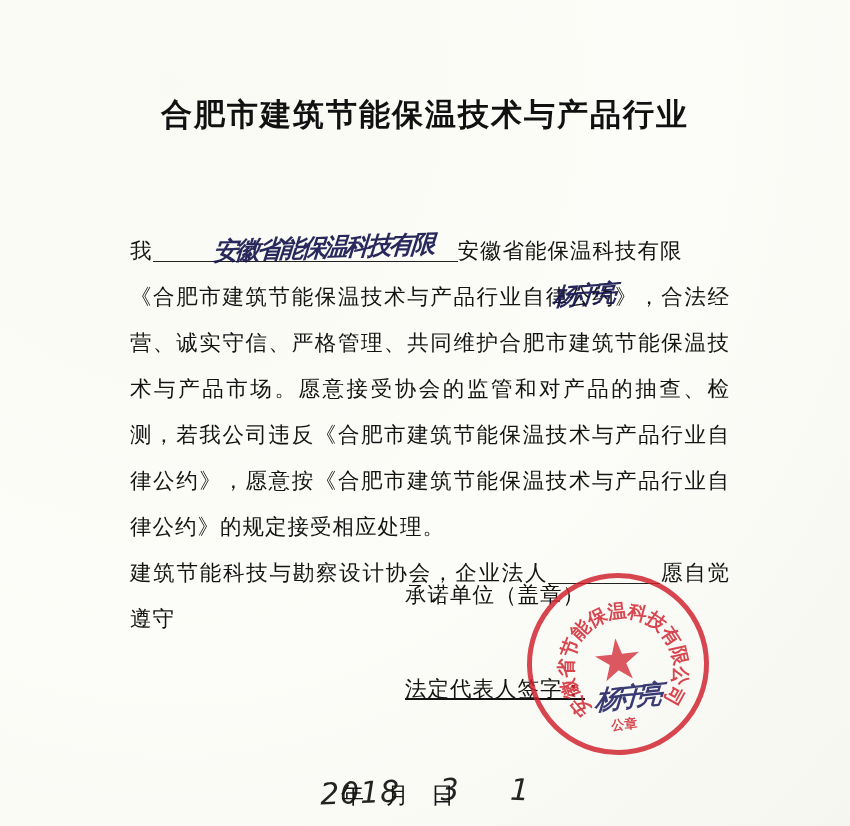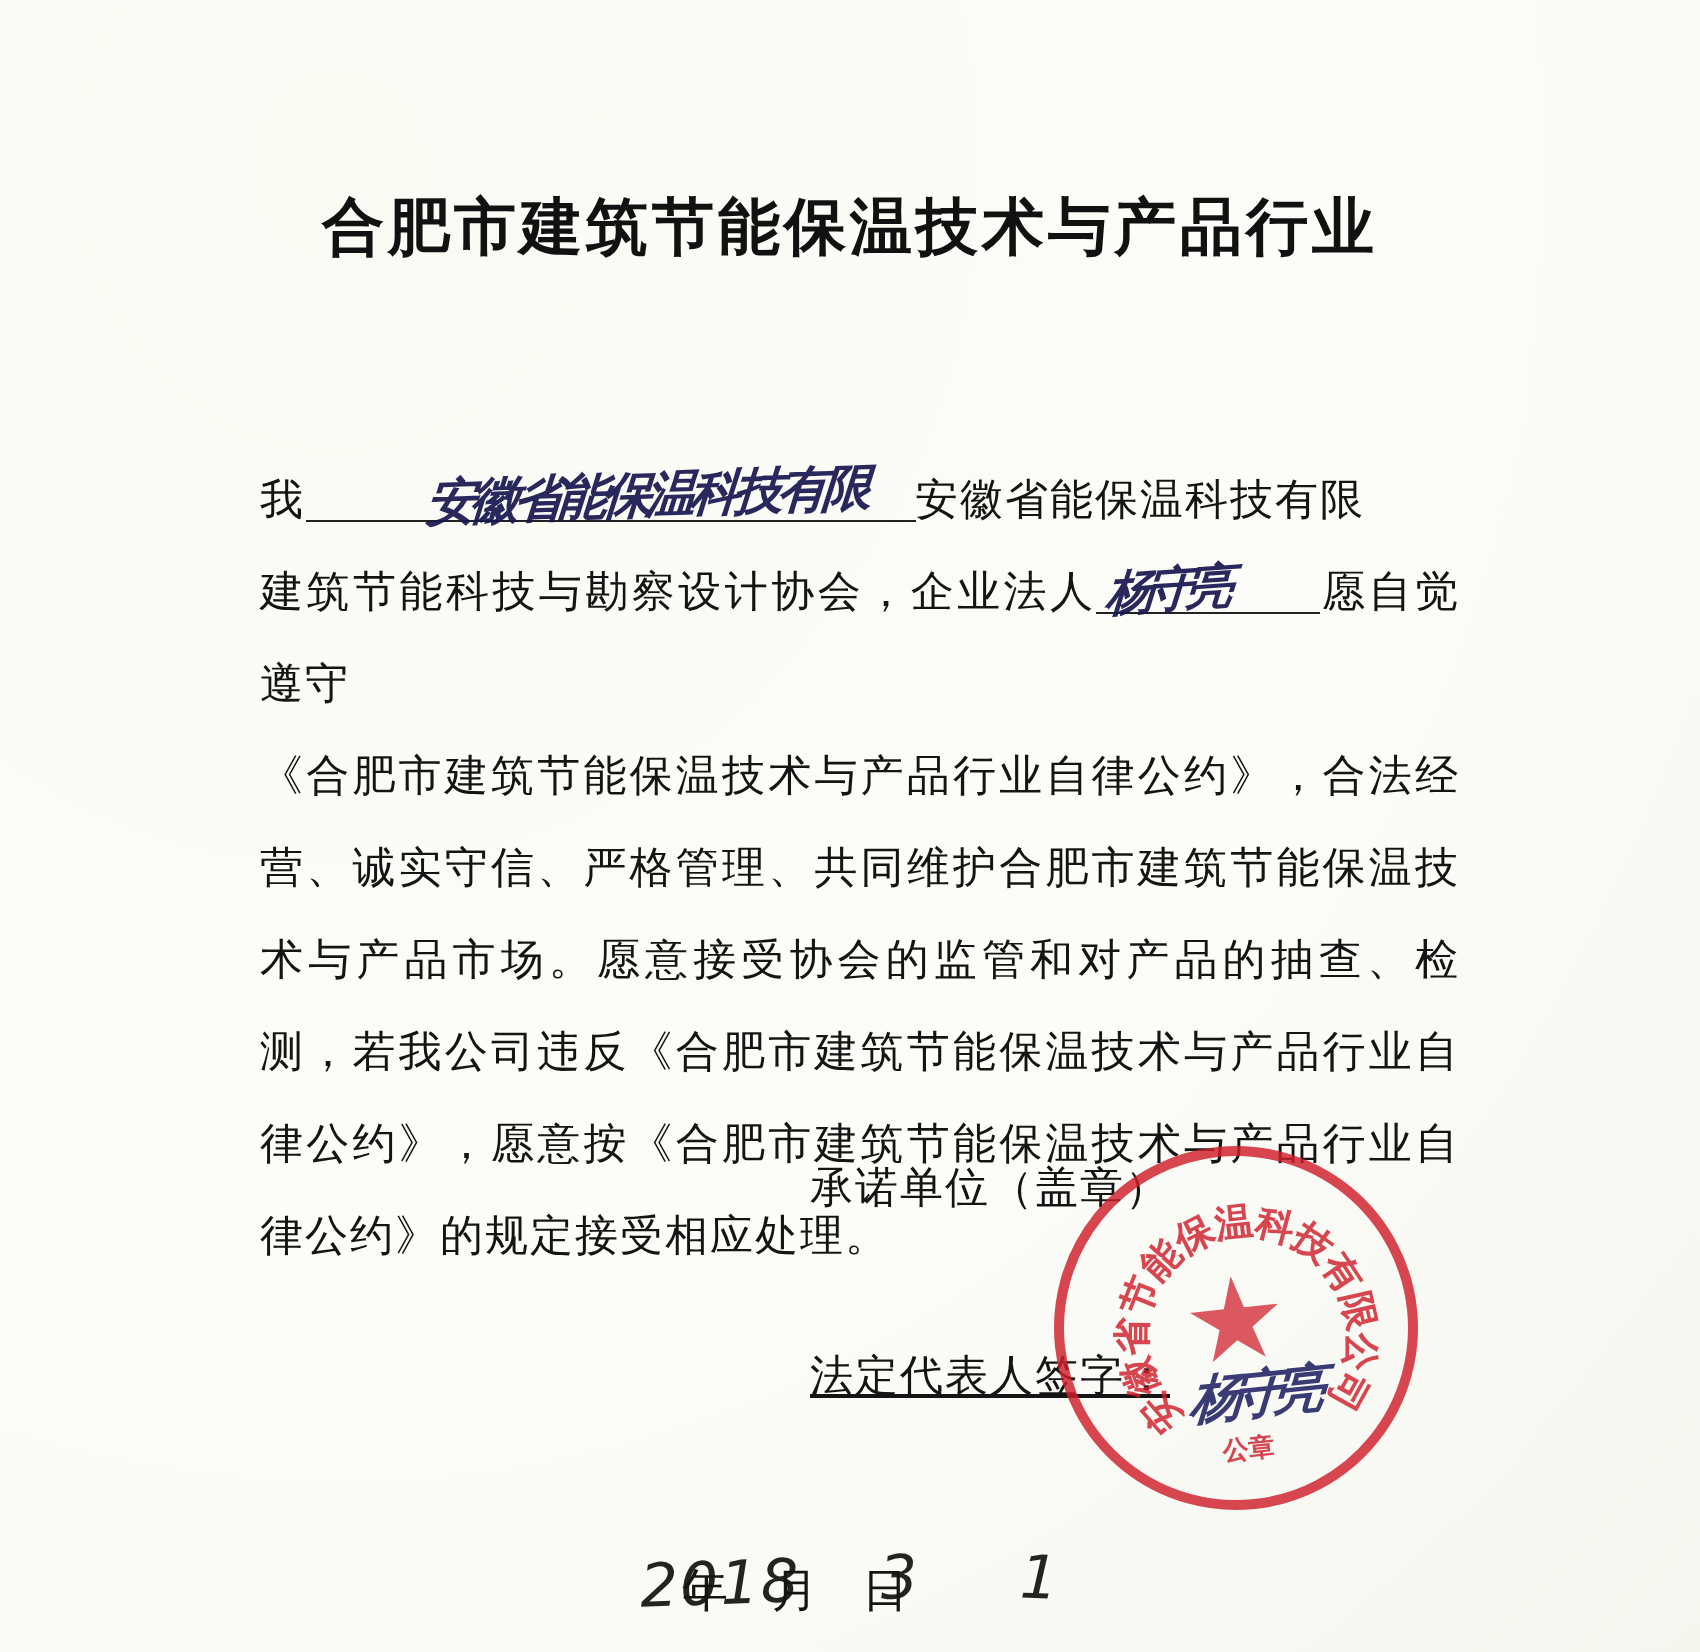--- a/index.html
+++ b/index.html
@@ -227,22 +227,22 @@
 <body>
 
 <div id="page">
 
   <div class="doc-title">
     <span>合肥市建筑节能保温技术与产品行业</span>
   </div>
 
   <div class="body-text">
     <p class="para-1"><span>我</span><span class="fill-line"></span><span>安徽省能保温科技有限</span></p>
+    <p>《合肥市建筑节能保温技术与产品行业自律公约》，合法经营、诚实守信、严格管理、共同维护合肥市建筑节能保温技术与产品市场。愿意接受协会的监管和对产品的抽查、检测，若我公司违反《合肥市建筑节能保温技术与产品行业自律公约》，愿意按《合肥市建筑节能保温技术与产品行业自律公约》的规定接受相应处理。</p>
     <p><span>建筑节能科技与勘察设计协会，企业法人</span><span class="fill-line short"></span><span>愿自觉遵守</span></p>
-    <p>《合肥市建筑节能保温技术与产品行业自律公约》，合法经营、诚实守信、严格管理、共同维护合肥市建筑节能保温技术与产品市场。愿意接受协会的监管和对产品的抽查、检测，若我公司违反《合肥市建筑节能保温技术与产品行业自律公约》，愿意按《合肥市建筑节能保温技术与产品行业自律公约》的规定接受相应处理。</p>
   </div>
 
   <div class="handwriting" id="hand-company">安徽省能保温科技有限</div>
   <div class="handwriting" id="hand-legalrep">杨守亮</div>
 
   <div class="sign-block">
     <p class="sign-row">承诺单位（盖章）</p>
     <p class="sign-row second">法定代表人签字：</p>
   </div>
 

